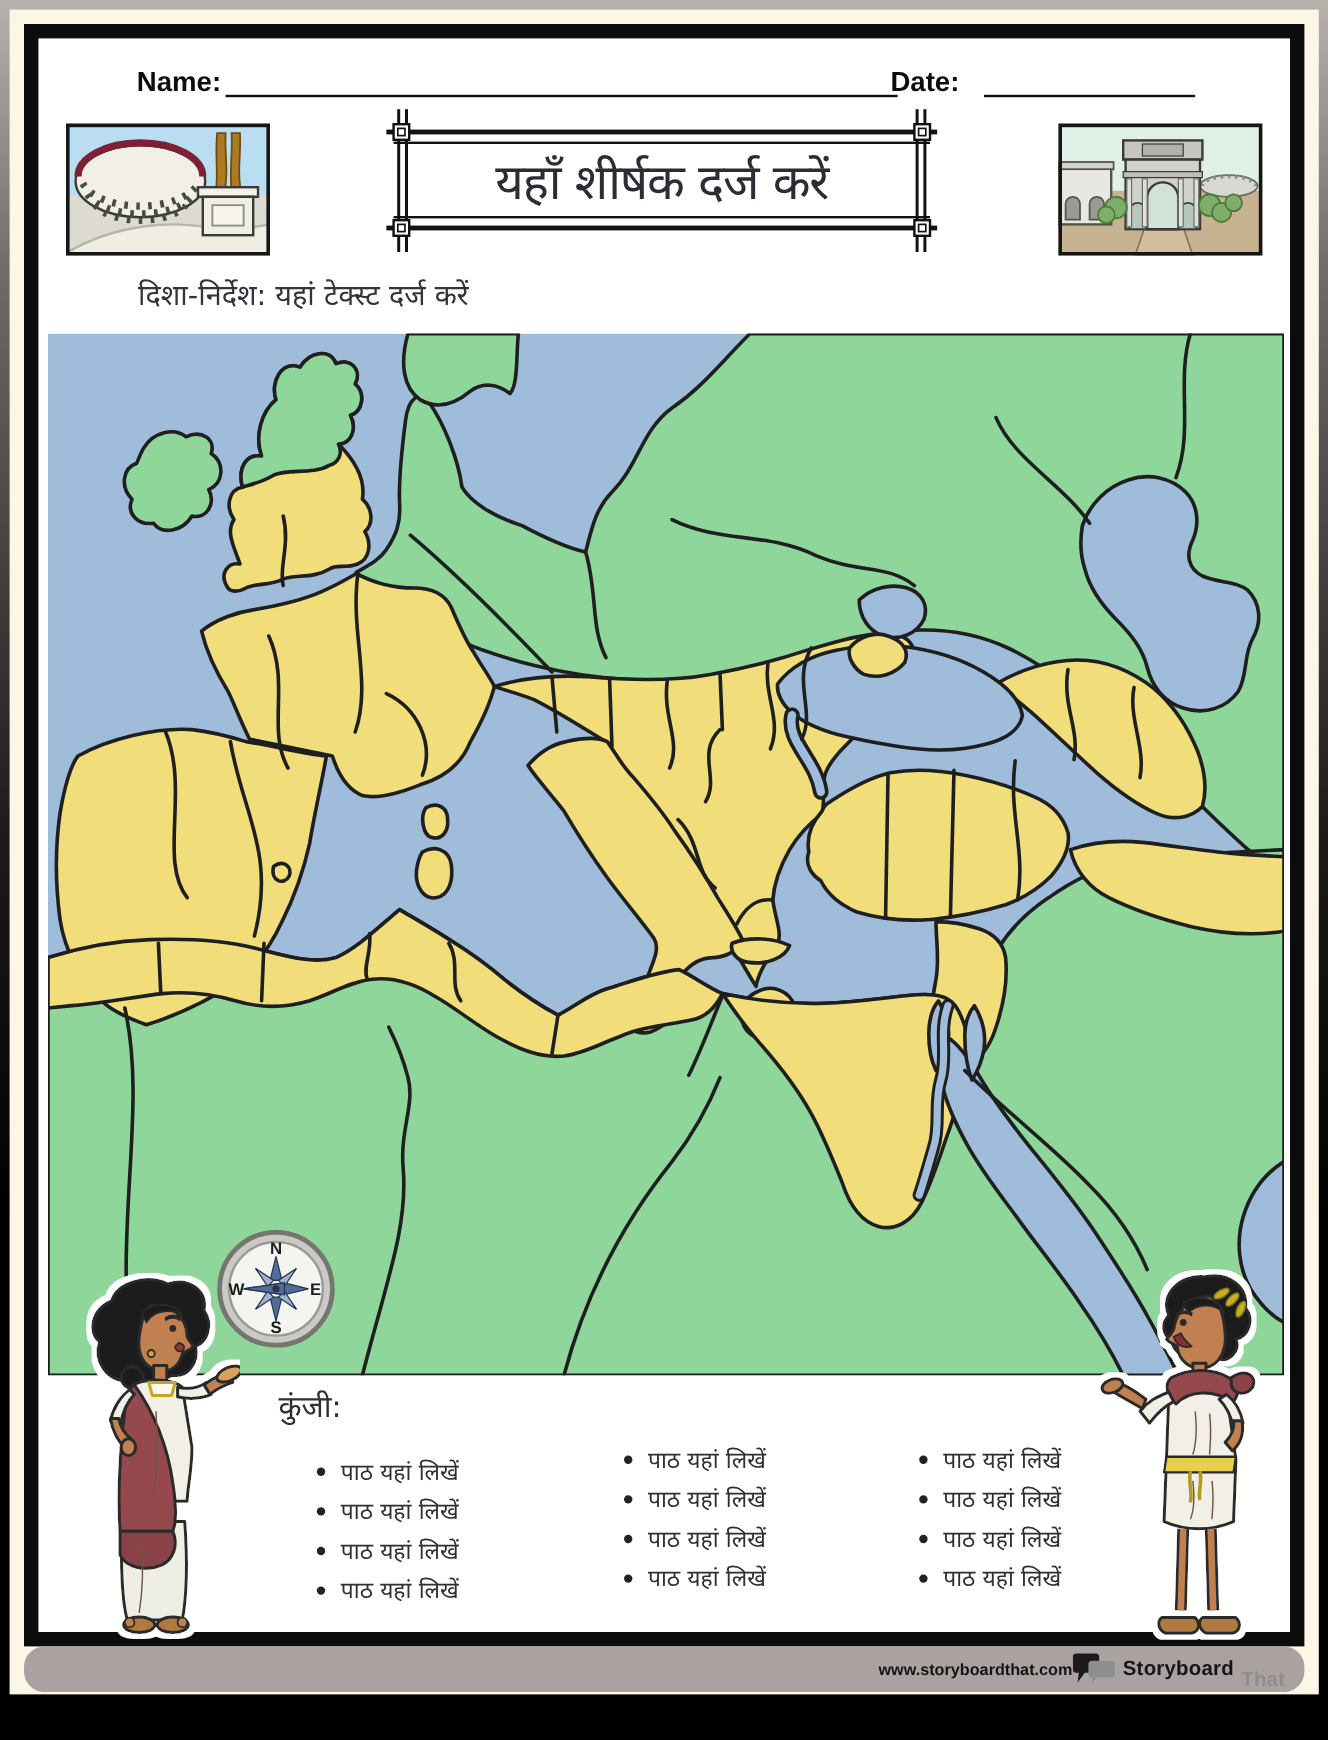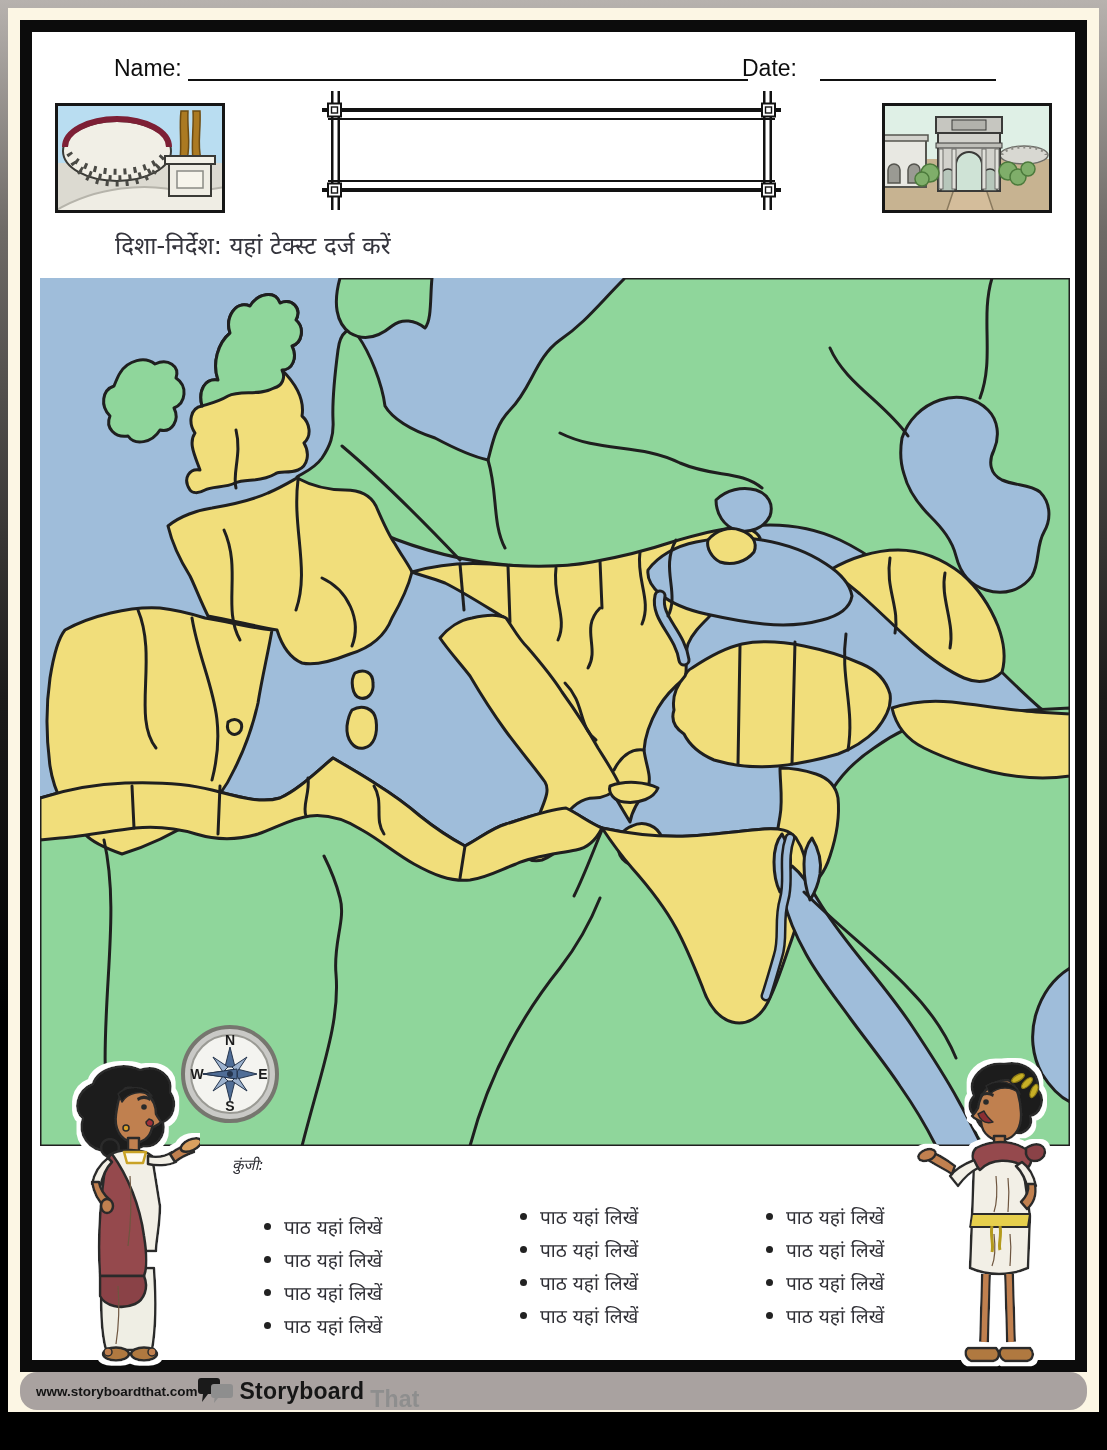--- a/index.html
+++ b/index.html
@@ -4,21 +4,21 @@
 <style>
   html,body{margin:0;padding:0;}
   body{
     width:1107px;height:1450px;position:relative;overflow:hidden;
     background:linear-gradient(180deg,#b7b2ae 0%,#6e6a66 16%,#1c1b1a 48%,#000 70%);
     font-family:"DejaVu Sans",sans-serif;
   }
   .page{position:absolute;left:8px;top:8px;width:1091px;height:1404px;background:#fcf6e4;}
   .frame{position:absolute;left:12px;top:12px;width:1043px;height:1328px;border:12px solid #0c0c0c;background:#ffffff;}
 
-  .name-label,.date-label{position:absolute;font-family:"Liberation Sans",sans-serif;font-weight:normal;font-size:23px;color:#0d0d0d;}
+  .name-label,.date-label{position:absolute;font-family:"Liberation Sans",sans-serif;font-weight:bold;font-size:23px;color:#0d0d0d;}
   .name-label{left:106px;top:47px;}
   .date-label{left:734px;top:47px;}
   .write-line{position:absolute;height:0;border-bottom:2.5px solid #111;}
   .name-line{left:180px;top:71px;width:560px;}
   .date-line{left:812px;top:71px;width:176px;}
 
   .thumb{position:absolute;width:170px;height:110px;}
   .thumb-left{left:47px;top:95px;}
   .thumb-right{left:874px;top:95px;}
 
@@ -30,32 +30,32 @@
   }
 
   .instructions{position:absolute;left:107px;top:220px;font-size:24px;color:#34343c;}
 
   .map-wrap{position:absolute;left:32px;top:270px;width:1030px;height:868px;}
 
   .figure{position:absolute;}
   .figure-left{left:40px;top:1048px;width:152px;height:312px;}
   .figure-right{left:908px;top:1048px;width:157px;height:312px;}
 
-  .key-label{position:absolute;left:224px;top:1146px;font-size:15px;color:#2f2f35;font-style:italic;}
+  .key-label{position:absolute;left:224px;top:1146px;font-size:25px;color:#2f2f35;}
   .key-col{position:absolute;list-style:none;margin:12px;padding:0;font-size:19px;color:#2f2f35;}
   .key-col li{position:relative;padding-left:22px;height:33px;line-height:26px;}
   .key-col li::before{content:"";position:absolute;left:2px;top:9px;width:7px;height:7px;border-radius:50%;background:#222;}
   .col1{left:242px;top:1194px;}
   .col2{left:498px;top:1184px;}
   .col3{left:744px;top:1184px;}
 
-  .footer{position:absolute;left:12px;top:1364px;width:1067px;height:38px;background:#a9a2a0;display:flex;align-items:center;justify-content:flex-start;padding:0 16px;box-sizing:border-box;border-radius:17px;}
+  .footer{position:absolute;left:12px;top:1364px;width:1067px;height:38px;background:#a9a2a0;display:flex;align-items:center;justify-content:flex-end;padding:0 16px;box-sizing:border-box;border-radius:17px;}
   .footer-url{font-family:"Liberation Sans",sans-serif;font-weight:bold;font-size:13.5px;color:#141414;}
   .brand{display:flex;align-items:center;gap:6px;}
-  .brand-text{font-family:"Liberation Sans",sans-serif;font-weight:bold;font-size:23px;letter-spacing:0.2px;}
+  .brand-text{font-family:"Liberation Sans",sans-serif;font-weight:bold;font-size:17px;letter-spacing:0.2px;}
   .brand-black{color:#161616;}
   .brand-gray{color:#8e8e8e;margin-top:17px;}
 </style>
 </head>
 <body>
 
 <div class="page">
   <div class="frame"></div>
 
   <div class="name-label">Name:</div>
@@ -104,20 +104,21 @@
         <rect x="8" y="95.5" width="13" height="13"></rect>
         <rect x="442" y="95.5" width="13" height="13"></rect>
       </g>
       <g fill="none" stroke="#121212" stroke-width="1.4">
         <rect x="11.5" y="19" width="6" height="6"></rect>
         <rect x="445.5" y="19" width="6" height="6"></rect>
         <rect x="11.5" y="99" width="6" height="6"></rect>
         <rect x="445.5" y="99" width="6" height="6"></rect>
       </g>
     </svg>
+    <div class="title-text">यहाँ शीर्षक दर्ज करें</div>
   </div>
 
   <div class="thumb thumb-right">
     <svg width="170" height="110" viewBox="0 0 170 110">
       <rect x="0" y="0" width="170" height="60" fill="#dff0e6"></rect>
       <rect x="0" y="56" width="170" height="54" fill="#c7b391"></rect>
       <ellipse cx="142" cy="52" rx="24" ry="9" fill="#d8d8d2" stroke="#6d6d68" stroke-width="1.5"></ellipse>
       <path d="M120,52 A22,8 0 0 1 164,52" fill="none" stroke="#8b8b85" stroke-width="3" stroke-dasharray="2 4"></path>
       <g>
         <rect x="0" y="36" width="44" height="48" fill="#e8e8e2" stroke="#55554f" stroke-width="2"></rect>

